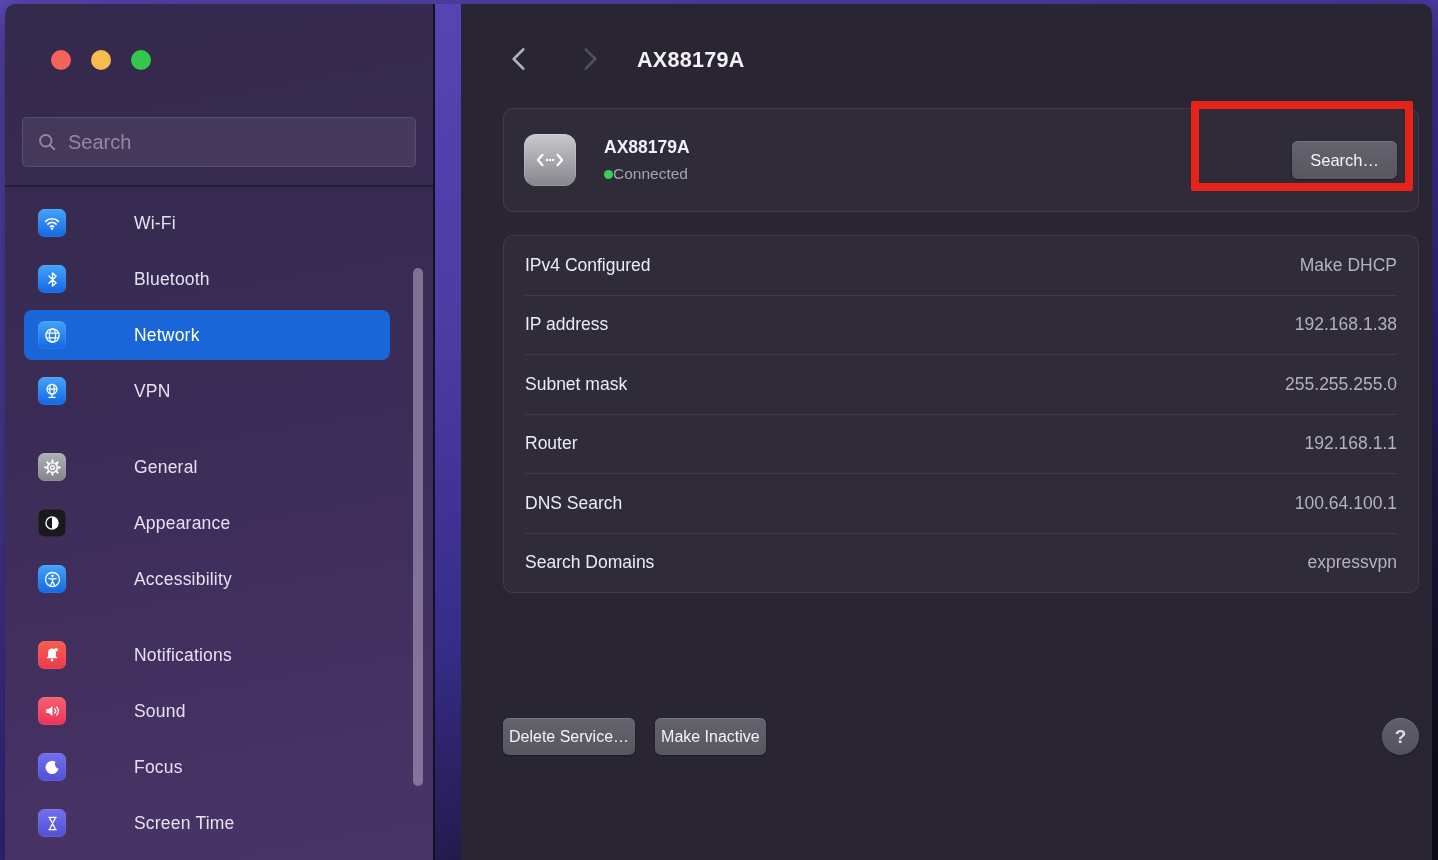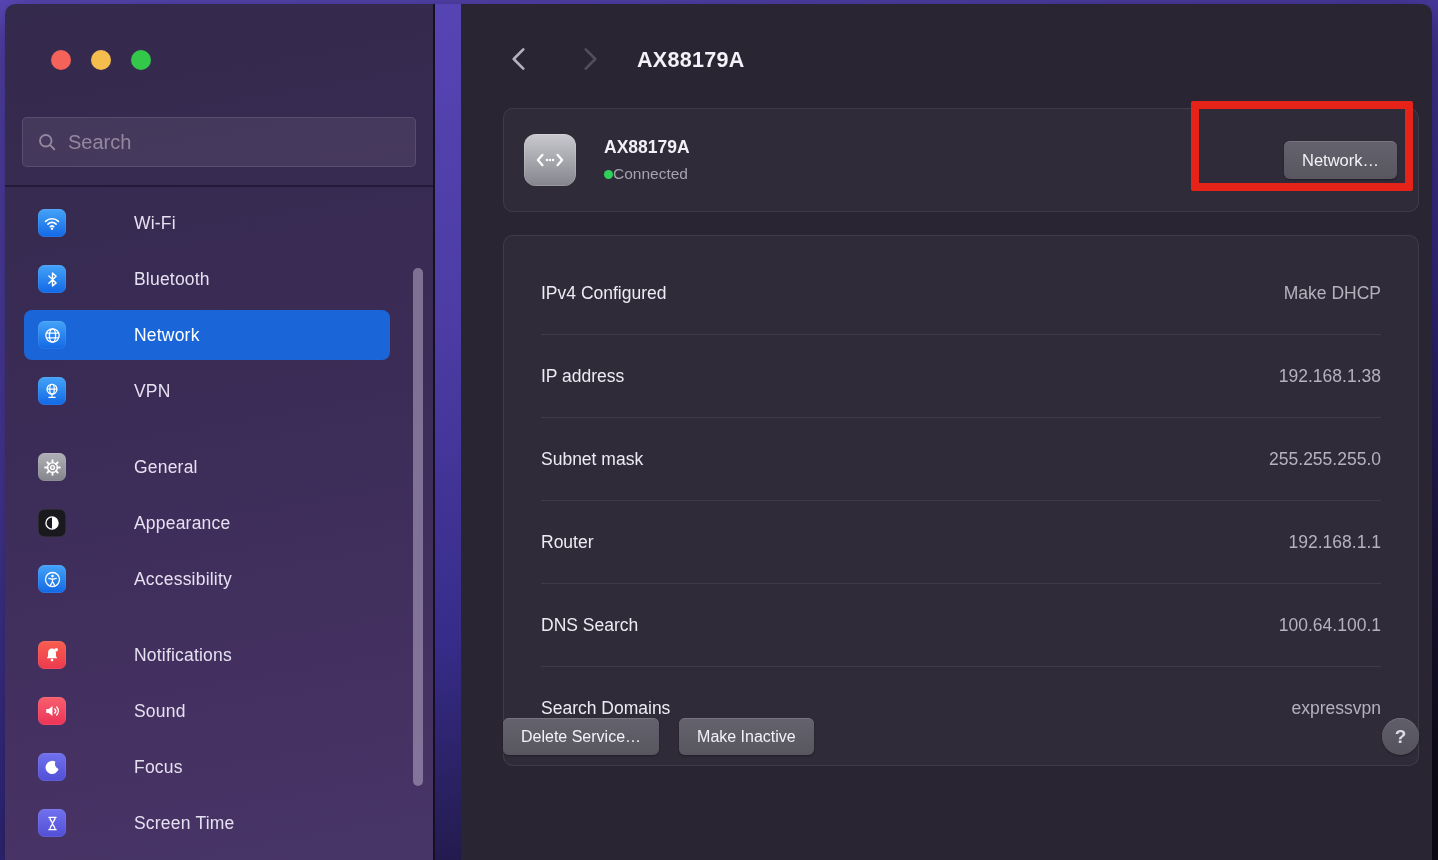--- a/index.html
+++ b/index.html
@@ -90,28 +90,28 @@
   .status-dot { width:9px; height:9px; border-radius:50%; background:#30d158; }
   .status-text { font-size:15.5px; color:#a6a3b1; }
   .btn {
     background:linear-gradient(180deg,#64626d,#58565f);
     border:none; border-radius:6px; color:#f4f2f8;
     font-family:"Liberation Sans",sans-serif; font-size:16px;
     box-shadow:inset 0 .5px 0 rgba(255,255,255,.25), 0 1px 2px rgba(0,0,0,.35);
     display:flex; align-items:center; justify-content:center; cursor:default;
   }
   .details-btn { position:absolute; right:21px; top:32px; height:38px; padding:0 18px; font-size:16.5px; }
-  .settings-card { top:231px; height:531px; display:flex; flex-direction:column; padding:16px; }
+  .settings-card { top:231px; height:358px; display:flex; flex-direction:column; padding:0; }
   .srow { flex:1; display:flex; align-items:center; justify-content:space-between; padding:0 21px; }
   .sep { height:1px; margin:0 21px; background:rgba(255,255,255,.08); }
   .srow .k { font-size:17.5px; color:#edebf4; }
   .srow .v { font-size:17.5px; color:#b5b2be; }
   .footer { position:absolute; left:42px; top:714px; width:916px; height:38px; }
   .footer-left { display:flex; gap:20px; }
-  .footer .btn { height:37px; padding:0 18px; }
+  .footer .btn { height:37px; padding:0 6px; }
   .help-btn {
     position:absolute; right:0; top:0; width:37px; height:37px; border-radius:50%;
     padding:0; font-size:19px; font-weight:700; color:#dddbe5;
     background:linear-gradient(180deg,#605e69,#54525c);
   }
   .annotation-box {
     position:absolute; left:1186px; top:97px; width:222px; height:90px;
     border:8px solid #e52318; border-radius:2px; pointer-events:none; z-index:50;
   }
 </style>
@@ -283,21 +283,21 @@
             <circle cx="15.6" cy="8" r="1.1" fill="#fff" stroke="none"></circle>
         </svg>
       </div>
       <div class="adapter-meta">
         <div class="adapter-name">AX88179A</div>
         <div class="adapter-status">
           <span class="status-dot"></span>
           <span class="status-text">Connected</span>
         </div>
       </div>
-      <button class="btn details-btn">Network…</button>
+      <button class="btn details-btn">Search…</button>
     </section>
 
     <section class="card settings-card">
       <div class="srow">
         <span class="k">IPv4 Configured</span>
         <span class="v">Make DHCP</span>
       </div>
       <div class="sep"></div>
       <div class="srow">
         <span class="k">IP address</span>

